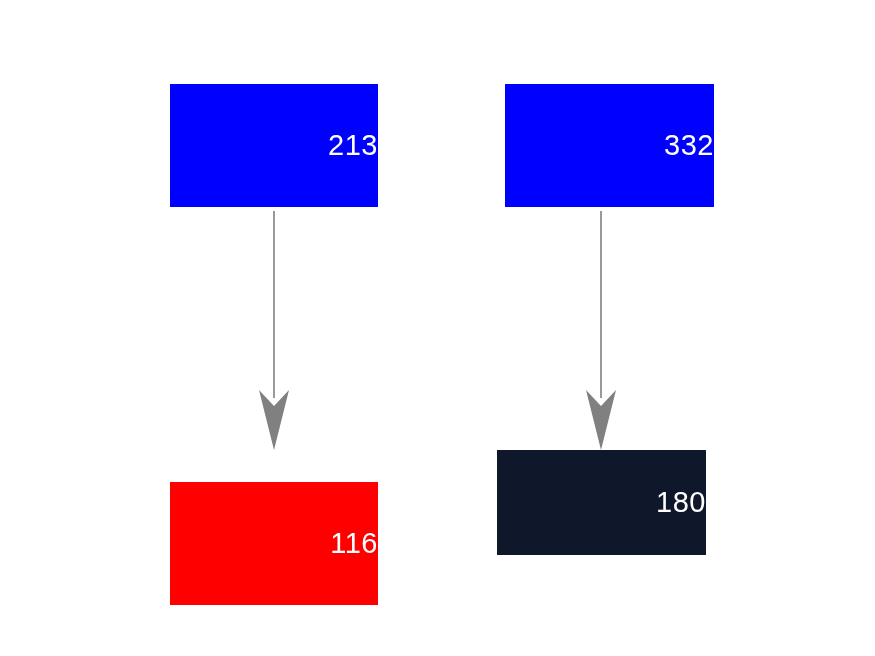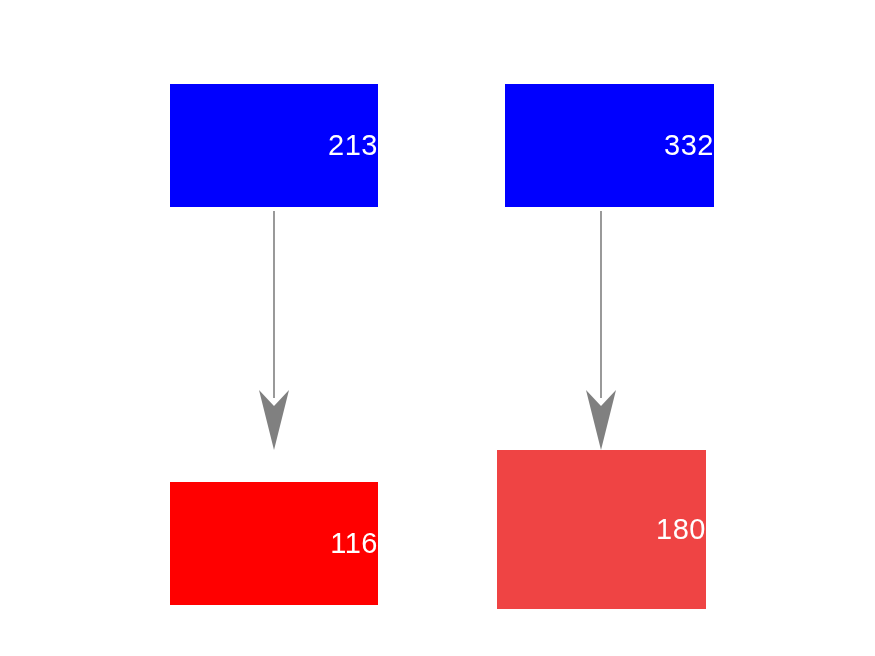--- a/index.html
+++ b/index.html
@@ -66,17 +66,17 @@
   </div>
 
   <div class="node" style="left:497px; top:84px; width:209px; height:123px; background:#0000ff;margin-left:8px;">
     <span class="node-label">332</span>
   </div>
 
   <div class="node" style="left:170px; top:450px; width:208px; height:123px; background:#ff0000;margin-top:32px;">
     <span class="node-label">116</span>
   </div>
 
-  <div class="node" style="left:497px; top:450px; width:209px; height:159px; background:#ef4444;">
+  <div class="node" style="left:497px; top:450px; width:209px; height:105px; background:#0f172a;">
     <span class="node-label">180</span>
   </div>
 
 </div>
 
 </body></html>

